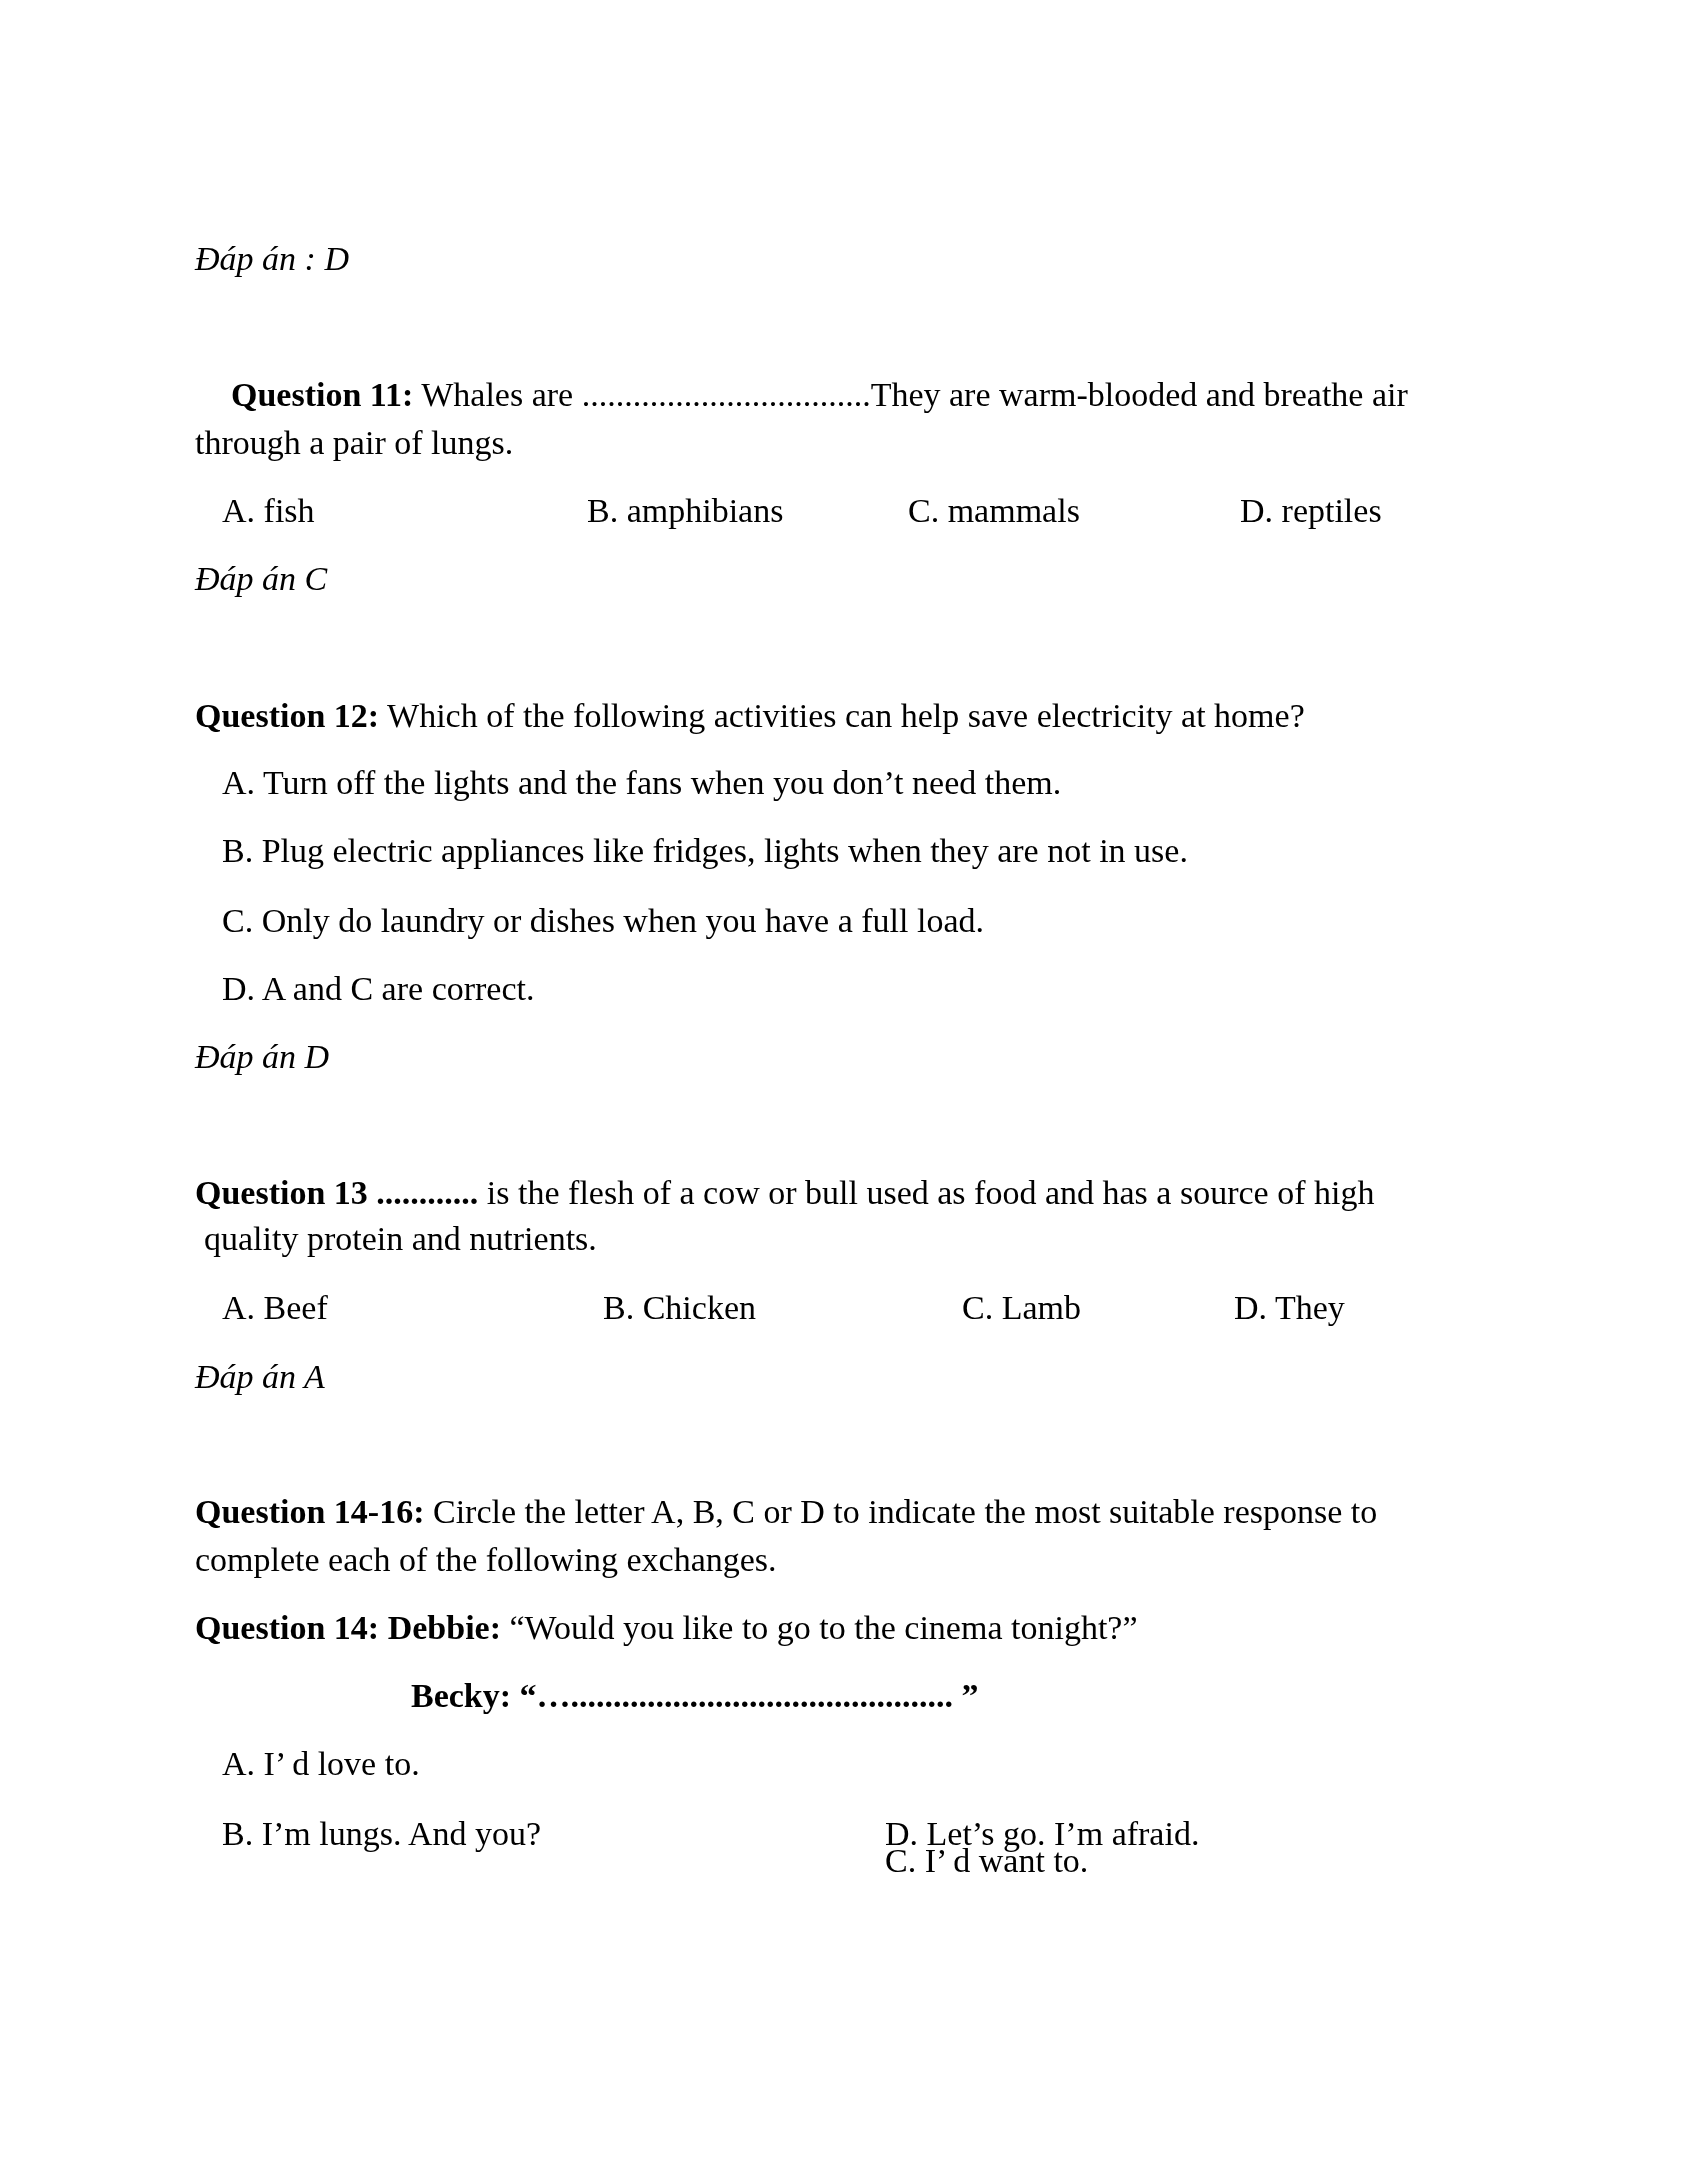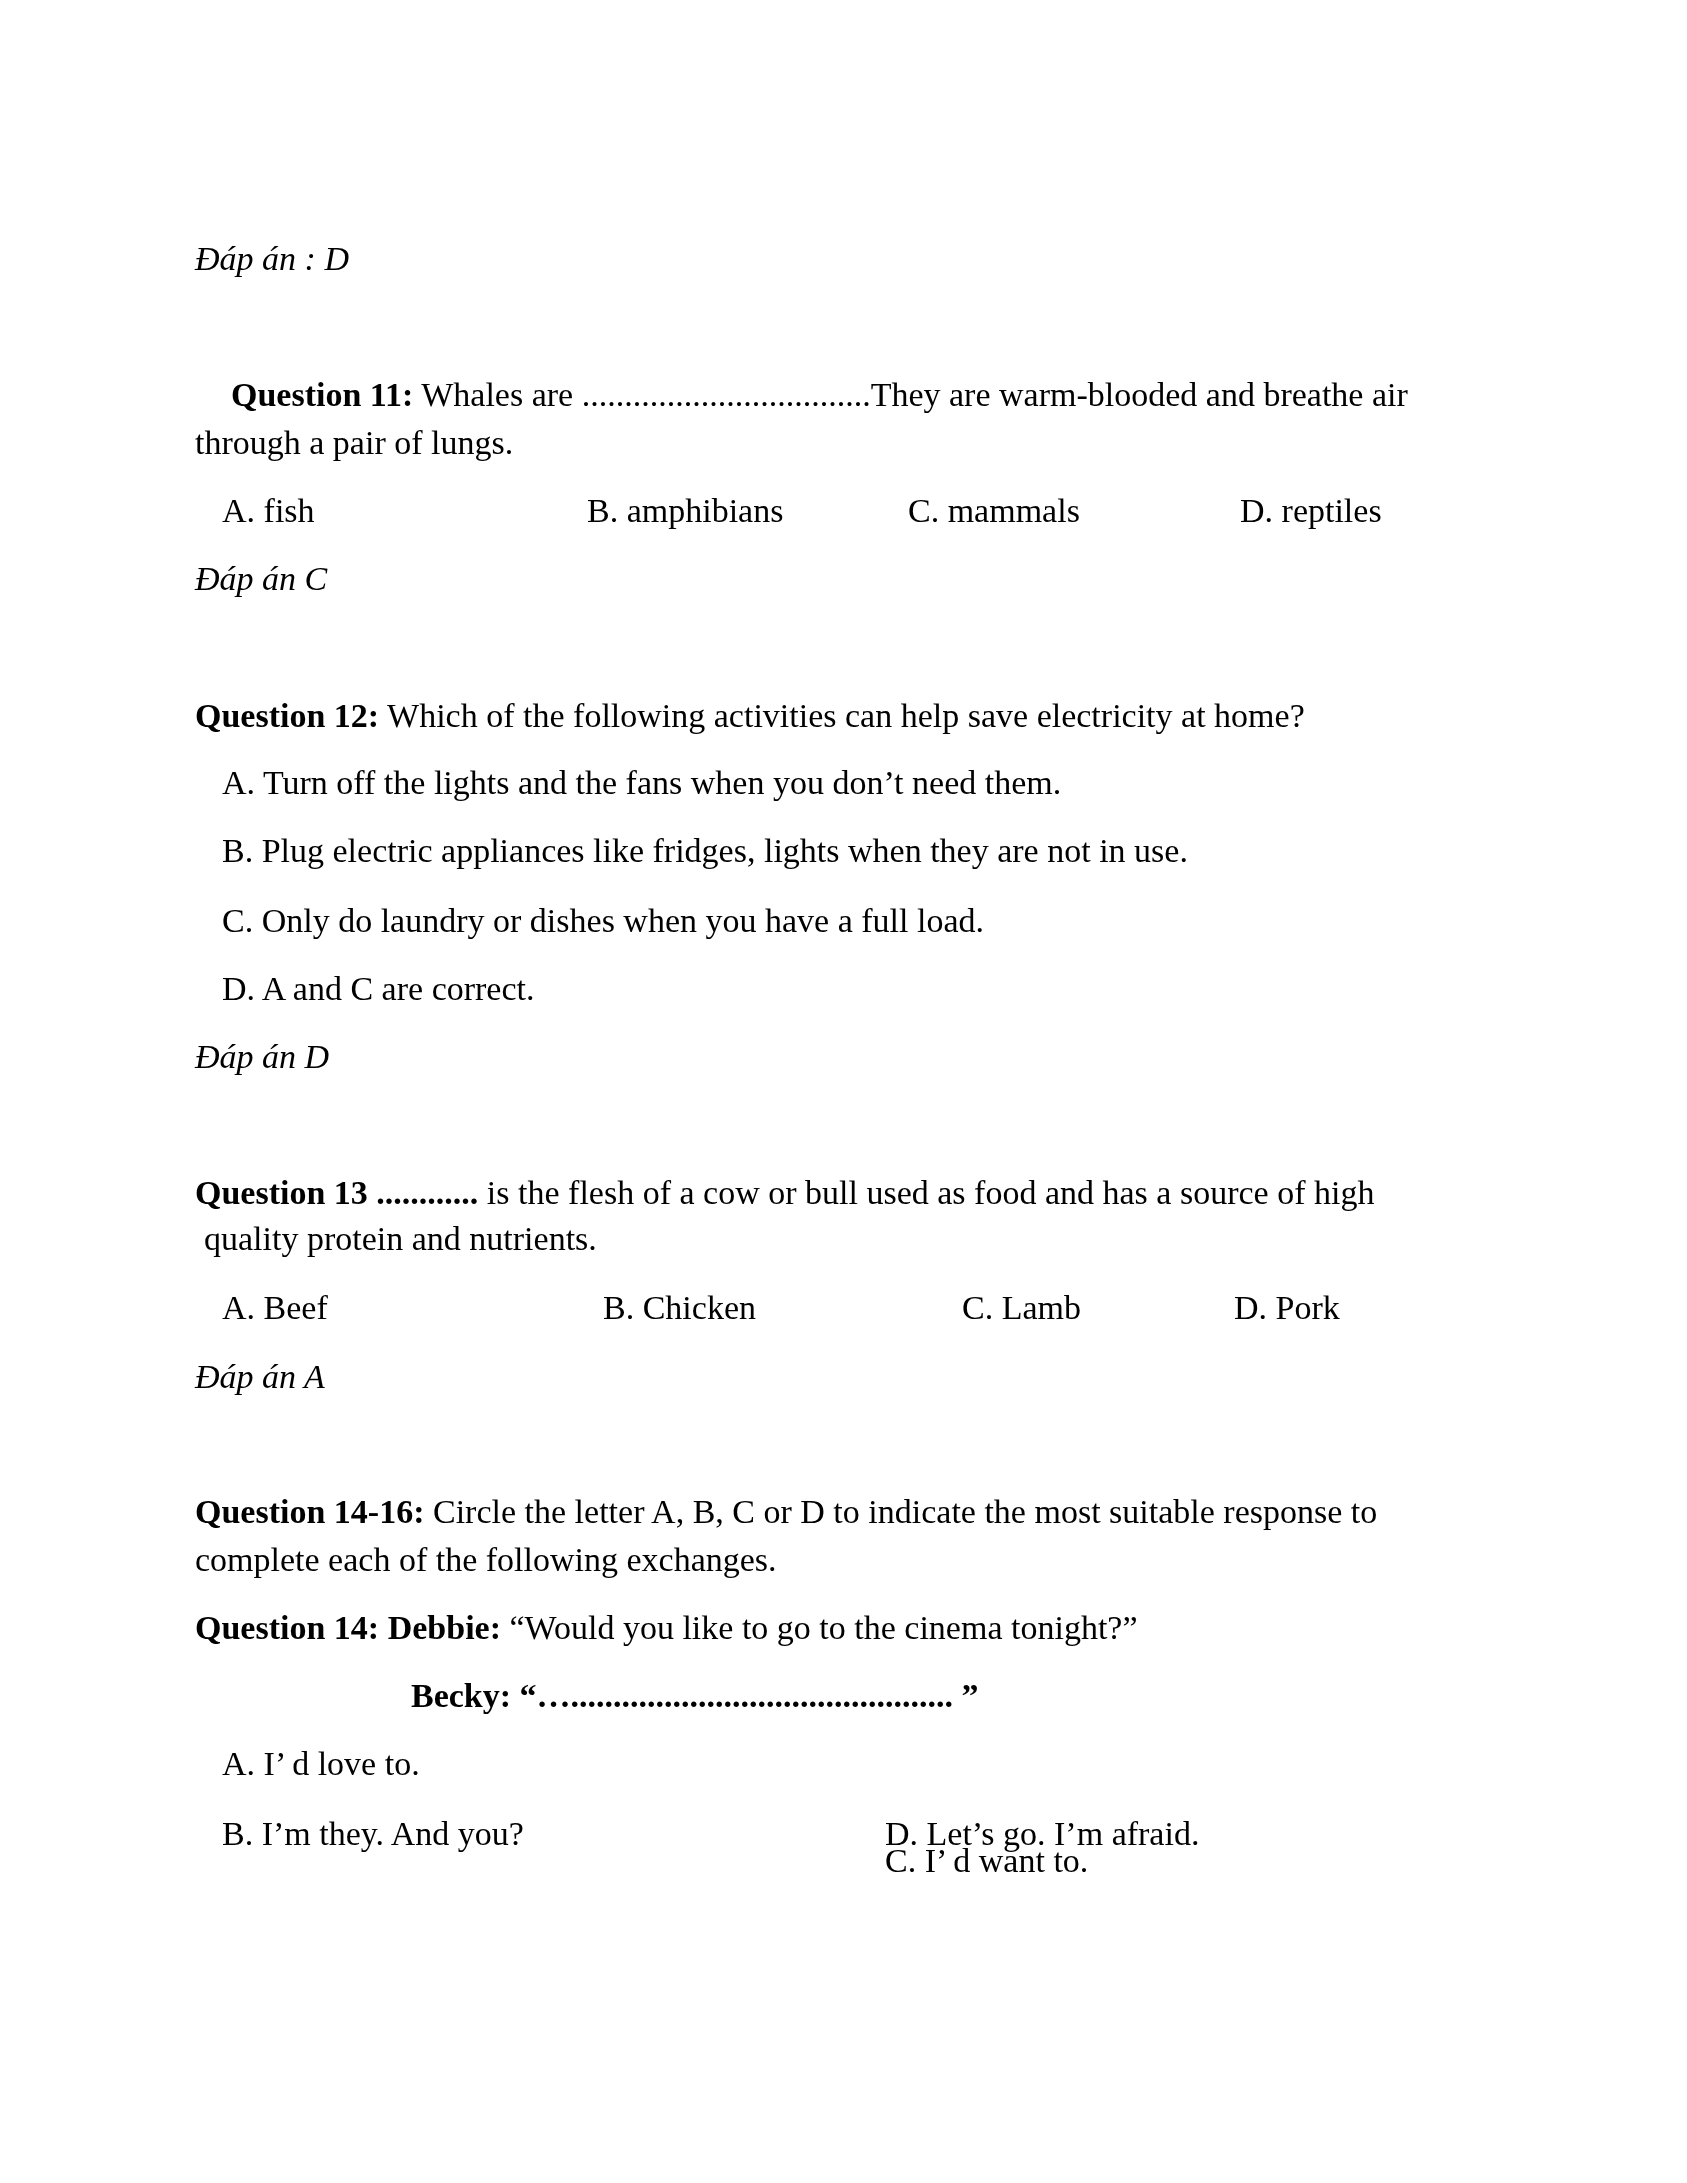--- a/index.html
+++ b/index.html
@@ -48,29 +48,29 @@
 <div class="line" style="left:222px; top:972px;">D. A and C are correct.</div>
 <div class="line ital" style="left:195px; top:1040px;">Đáp án D</div>
 
 <div class="line" style="left:195px; top:1176px;">
   <span class="bold">Question 13 ............</span><span> is the flesh of a cow or bull used as food and has a source of high</span>
 </div>
 <div class="line" style="left:195px; top:1222px;margin-left:9px;">quality protein and nutrients.</div>
 <div class="line" style="left:222px; top:1291px;">A. Beef</div>
 <div class="line" style="left:603px; top:1291px;">B. Chicken</div>
 <div class="line" style="left:914px; top:1291px;margin-left:48px;">C. Lamb</div>
-<div class="line" style="left:1234px; top:1291px;">D. Pork</div>
+<div class="line" style="left:1234px; top:1291px;">D. They</div>
 <div class="line ital" style="left:195px; top:1360px;">Đáp án A</div>
 
 <div class="line" style="left:195px; top:1495px;">
   <span class="bold">Question 14-16:</span><span> Circle the letter A, B, C or D to indicate the most suitable response to</span>
 </div>
 <div class="line" style="left:195px; top:1543px;">complete each of the following exchanges.</div>
 
 <div class="line" style="left:195px; top:1611px;">
   <span class="bold">Question 14: Debbie:</span><span> “Would you like to go to the cinema tonight?”</span>
 </div>
 <div class="line bold" style="left:411px; top:1679px;">Becky: “…............................................. ”</div>
 <div class="line" style="left:222px; top:1747px;">A. I’ d love to.</div>
 <div class="line" style="left:885px; top:1844px;">C. I’ d want to.</div>
-<div class="line" style="left:222px; top:1817px;">B. I’m they. And you?</div>
+<div class="line" style="left:222px; top:1817px;">B. I’m lungs. And you?</div>
 <div class="line" style="left:885px; top:1817px;">D. Let’s go. I’m afraid.</div>
 
 
 </body></html>

